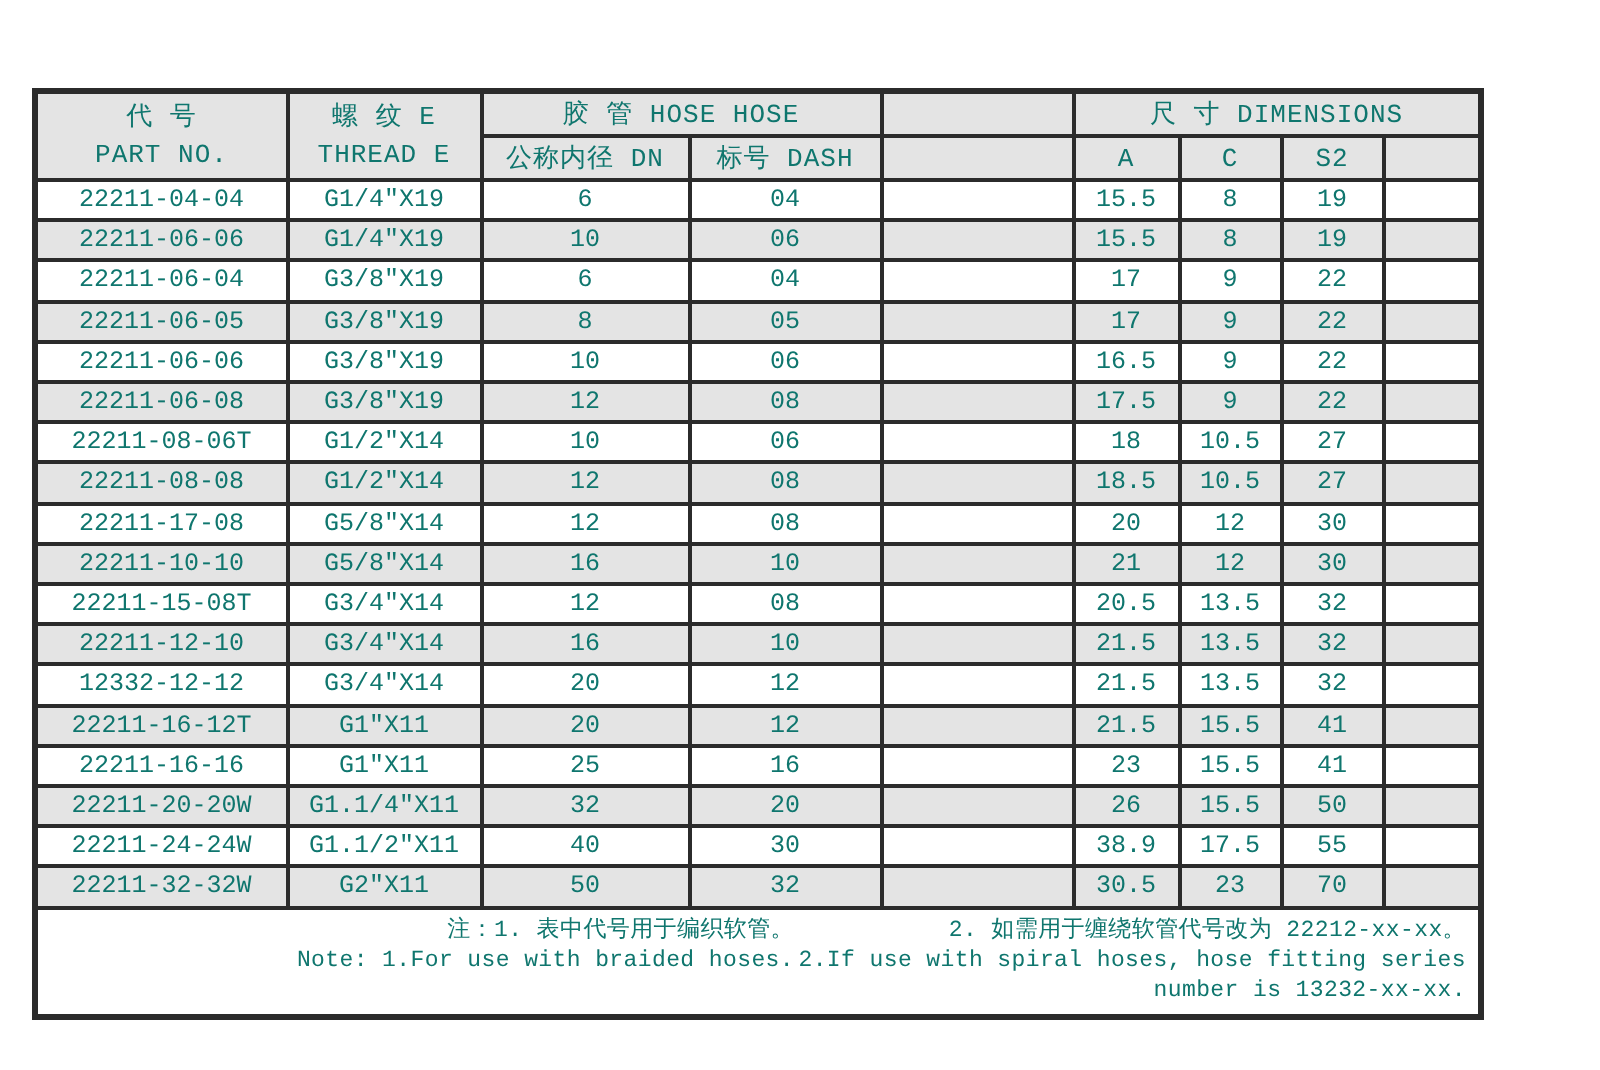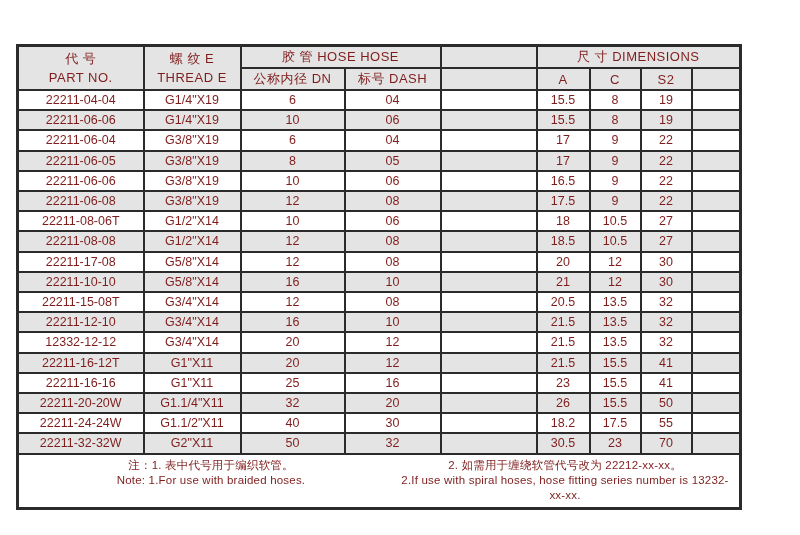--- a/index.html
+++ b/index.html
@@ -15,21 +15,22 @@
     background: #ffffff;
     overflow: hidden;
   }
   table.spec {
     position: absolute;
     left: 16px;
     top: 44px;
     border-collapse: collapse;
     table-layout: fixed;
     border: 3px solid #2b2b2b;
-    color: #7f1d1d;
+    color: #0f766e;
+    font-family: Liberation Mono, monospace;
   }
   table.spec th, table.spec td {
     border: 2px solid #2b2b2b;
     padding: 0 2px;
     text-align: center;
     vertical-align: middle;
     overflow: hidden;
     white-space: nowrap;
   }
   thead th {
@@ -43,21 +44,21 @@
   thead th.two-line div { line-height: 19px; }
   tbody td {
     background: #ffffff;
     font-size: 12.5px;
     height: 18.2px;
     line-height: 18.2px;
   }
   tbody tr.alt td { background: #e4e4e4; }
   tfoot td.note-cell {
     background: #ffffff;
-    text-align: center;
+    text-align: right;
     padding: 3px 6px 4px 6px;
     font-size: 11.5px;
     white-space: normal;
   }
   .note-line {
     display: grid;
     grid-template-columns: 372px auto;
     line-height: 15px;
     letter-spacing: 0.2px;
   }
@@ -278,21 +279,21 @@
           <td>15.5</td>
           <td>50</td>
           <td></td>
         </tr>
         <tr>
           <td>22211-24-24W</td>
           <td>G1.1/2"X11</td>
           <td>40</td>
           <td>30</td>
           <td></td>
-          <td>18.2</td>
+          <td>38.9</td>
           <td>17.5</td>
           <td>55</td>
           <td></td>
         </tr>
         <tr class="alt">
           <td>22211-32-32W</td>
           <td>G2"X11</td>
           <td>50</td>
           <td>32</td>
           <td></td>

